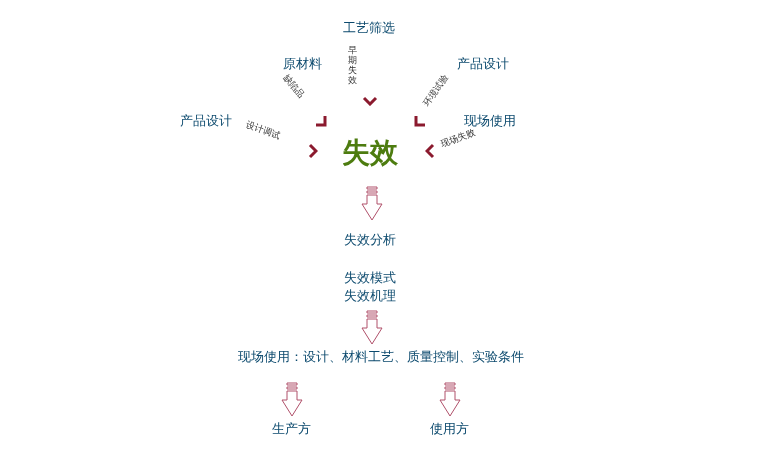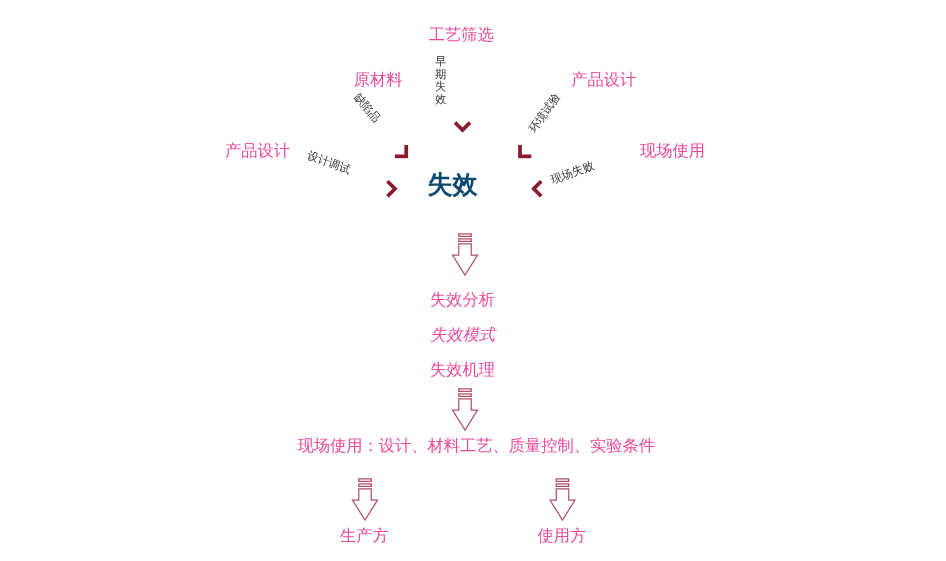--- a/index.html
+++ b/index.html
@@ -1,32 +1,32 @@
 <!DOCTYPE html>
 <html><head>
 <meta charset="utf-8">
 <style>
   html, body { margin:0; padding:0; background:#ffffff; }
   body { width:757px; height:449px; position:relative; overflow:hidden;
          font-family:"DejaVu Sans","Liberation Sans",sans-serif; color:#222; }
   .abs { position:absolute; white-space:nowrap; }
-  .node { font-size:13px; color:#ec4899; }
+  .node { font-size:13px; color:#0c4a6e; }
   .rot { font-size:9px; color:#333; }
-  .center { font-size:20px; font-weight:bold; color:#0c4a6e;font-family:Liberation Serif, serif; }
+  .center { font-size:28px; font-weight:bold; color:#4d7c0f;font-family:Liberation Serif, serif; }
   .chev { position:absolute; }
   .arrow { position:absolute; }
 </style>
 </head>
 <body>
 
 <div class="abs node" style="left:343px;top:19px;">工艺筛选</div>
 <div class="abs node" style="left:243px;top:55px;margin-left:40px;">原材料</div>
 <div class="abs node" style="left:180px;top:112px;">产品设计</div>
 <div class="abs node" style="left:457px;top:55px;">产品设计</div>
-<div class="abs node" style="left:512px;top:112px;">现场使用</div>
+<div class="abs node" style="left:464px;top:112px;">现场使用</div>
 
 <div class="abs rot" style="left:348px;top:45px;width:10px;white-space:normal;line-height:10px;">早期失效</div>
 <div class="abs rot" style="left:280px;top:80px;transform:rotate(50deg);">缺陷品</div>
 <div class="abs rot" style="left:245px;top:124px;transform:rotate(20deg);">设计调试</div>
 <div class="abs rot" style="left:418px;top:84px;transform:rotate(-55deg);">环境试验</div>
 <div class="abs rot" style="left:440px;top:132px;transform:rotate(-20deg);">现场失败</div>
 
 <svg class="chev" style="left:362px;top:96px;" width="16" height="10">
     <polyline points="2,2 8,8 14,2" fill="none" stroke="#8b1a2e" stroke-width="3"></polyline>
   </svg>
@@ -43,21 +43,21 @@
     <polyline points="8,2 2,8 8,14" fill="none" stroke="#8b1a2e" stroke-width="3"></polyline>
   </svg>
 
 <div class="abs center" style="left:342px;top:134px;">失效</div>
 
 <svg class="arrow" style="left:360px;top:186px;" width="24" height="36">
   <path d="M7,1 H17 V3 H7 Z M7,5 H17 V7 H7 Z M7,9 H17 V18 H22 L12,34 L2,18 H7 Z" fill="none" stroke="#b0506a" stroke-width="1"></path>
 </svg>
 
 <div class="abs node" style="left:344px;top:231px;">失效分析</div>
-<div class="abs node" style="left:344px;top:259px;font-style:italic;">失效模式</div>
+<div class="abs node" style="left:344px;top:269px;">失效模式</div>
 <div class="abs node" style="left:344px;top:287px;">失效机理</div>
 
 <svg class="arrow" style="left:360px;top:310px;" width="24" height="36">
   <path d="M7,1 H17 V3 H7 Z M7,5 H17 V7 H7 Z M7,9 H17 V18 H22 L12,34 L2,18 H7 Z" fill="none" stroke="#b0506a" stroke-width="1"></path>
 </svg>
 
 <div class="abs node" style="left:238px;top:348px;">现场使用：设计、材料工艺、质量控制、实验条件</div>
 
 <svg class="arrow" style="left:280px;top:382px;" width="24" height="36">
   <path d="M7,1 H17 V3 H7 Z M7,5 H17 V7 H7 Z M7,9 H17 V18 H22 L12,34 L2,18 H7 Z" fill="none" stroke="#b0506a" stroke-width="1"></path>

